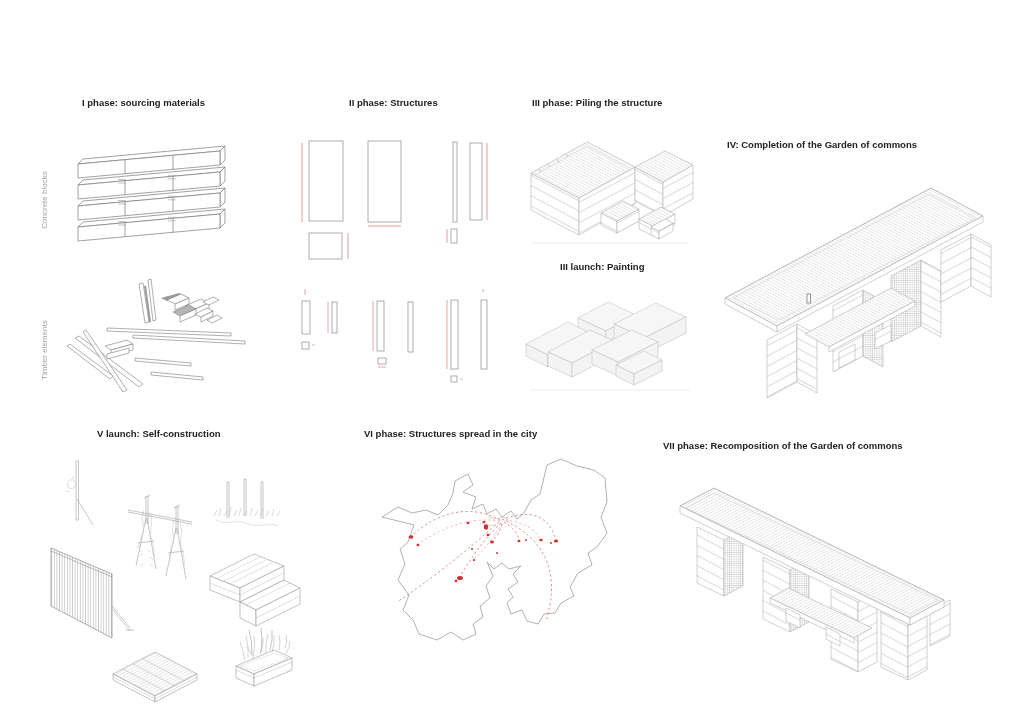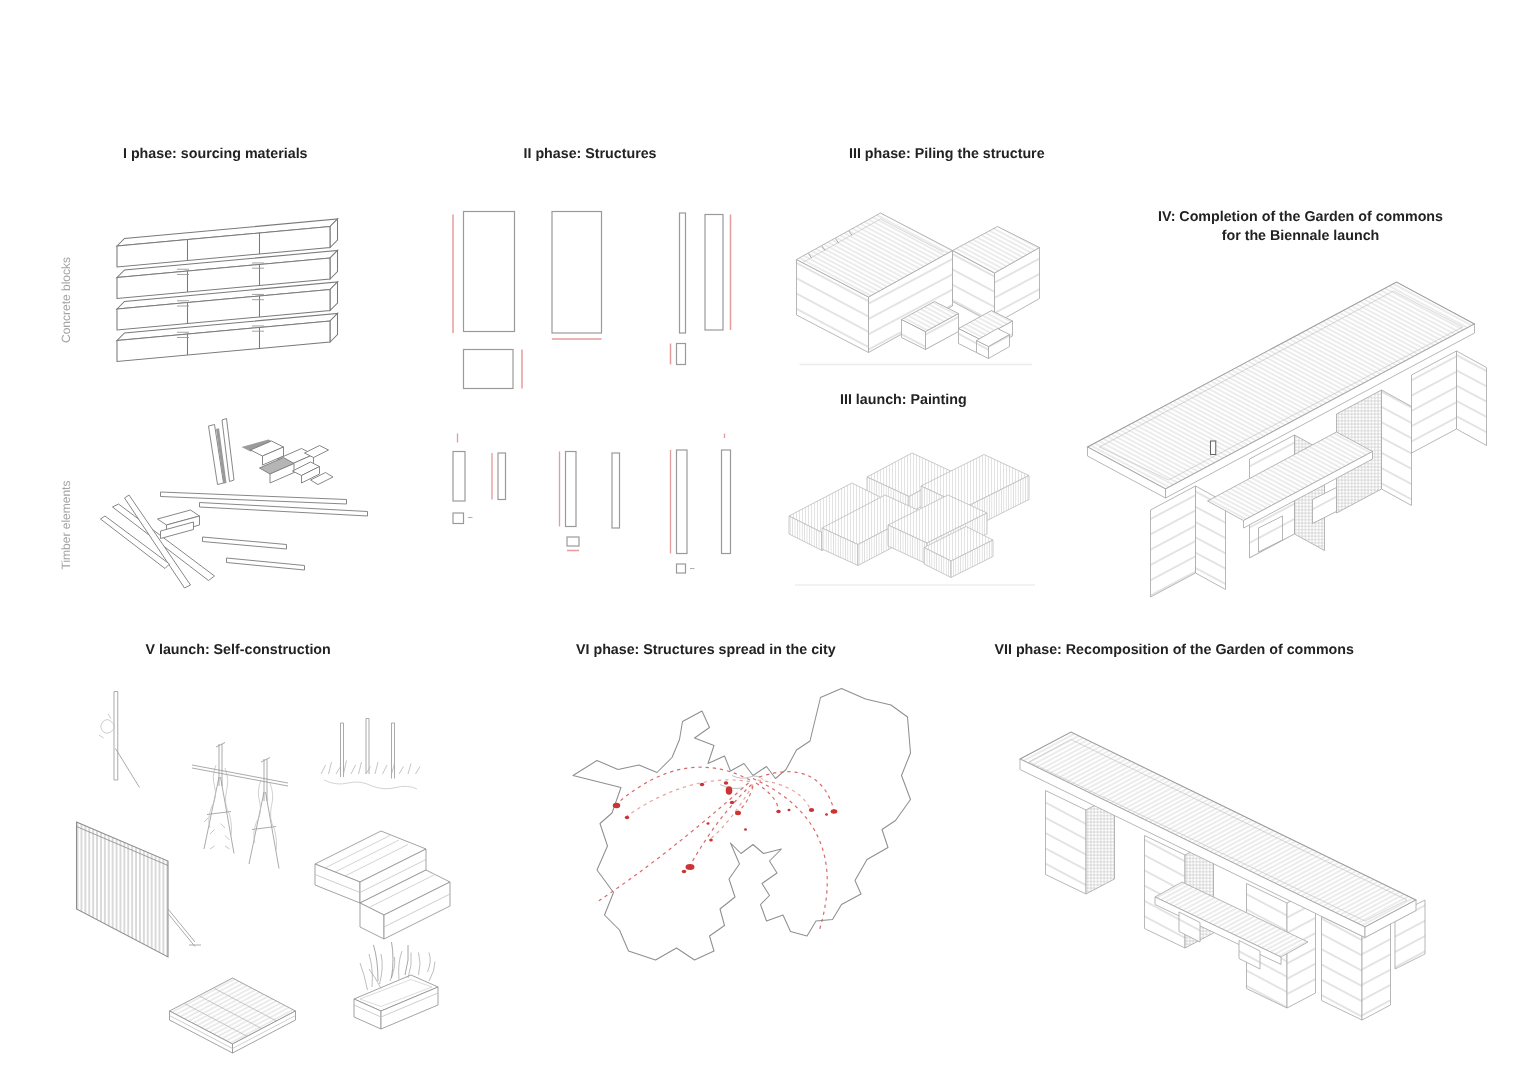--- a/index.html
+++ b/index.html
@@ -1,19 +1,19 @@
 <!DOCTYPE html>
 <html><head>
 <meta charset="utf-8">
 <style>
   html,body{margin:0;padding:0;background:#ffffff;}
   .stage{position:relative;width:1024px;height:724px;background:#fff;overflow:hidden;
          font-family:"Liberation Sans",sans-serif;}
   .ph{position:absolute;font-weight:bold;font-size:9.5px;color:#222;white-space:nowrap;}
-  .ph4{position:absolute;font-weight:bold;font-size:9.5px;color:#222;text-align:center;width:280px;line-height:13px;}
+  .ph4{position:absolute;font-weight:bold;font-size:9.5px;color:#222;width:280px;line-height:13px;}
   .side-label{position:absolute;font-size:8px;color:#a3a3a3;white-space:nowrap;
               transform:translate(-50%,-50%) rotate(-90deg);}
   .panel{position:absolute;}
   .panel svg{display:block;}
 </style>
 </head>
 <body>
 
 <div class="stage">
 
@@ -53,29 +53,28 @@
           <line x1="1.3" y1="0" x2="1.3" y2="8" stroke="#9a9a9a" stroke-width="0.5"></line>
       </pattern>
     </defs>
   </svg>
 
   <div class="side-label" style="left:44px;top:200px">Concrete blocks</div>
   <div class="side-label" style="left:44px;top:350px">Timber elements</div>
 
   <div class="ph" style="left:82px;top:97px">I phase: sourcing materials</div>
   <div class="ph" style="left:349px;top:97px">II phase: Structures</div>
-  <div class="ph" style="left:566px;top:97px">III phase: Piling the structure</div>
+  <div class="ph" style="left:532px;top:97px">III phase: Piling the structure</div>
   <div class="ph4" style="left:727px;top:138px">
     <div>IV: Completion of the Garden of commons</div>
-    <div>for the Biennale launch</div>
   </div>
   <div class="ph" style="left:560px;top:261px">III launch: Painting</div>
   <div class="ph" style="left:97px;top:428px">V launch: Self-construction</div>
-  <div class="ph" style="left:384px;top:428px">VI phase: Structures spread in the city</div>
-  <div class="ph" style="left:663px;top:428px">VII phase: Recomposition of the Garden of commons</div>
+  <div class="ph" style="left:364px;top:428px">VI phase: Structures spread in the city</div>
+  <div class="ph" style="left:663px;top:440px">VII phase: Recomposition of the Garden of commons</div>
 
   <div class="panel" style="left:70px;top:140px">
     <svg width="180" height="108" viewBox="0 0 180 108" fill="none" stroke="#7a7a7a" stroke-width="0.7">
       <g>
         <polygon points="8,24 13,19 155,6 150,11" fill="#fff"></polygon>
         <polygon points="150,11 155,6 155,20 150,25" fill="#fff"></polygon>
         <polygon points="8,24 150,11 150,25 8,38" fill="#fff"></polygon>
         <path d="M55,19.7 V33.7 M103,15.3 V29.3"></path>
         <polygon points="8,45 13,40 155,27 150,32" fill="#fff"></polygon>
         <polygon points="150,32 155,27 155,41 150,46" fill="#fff"></polygon>

